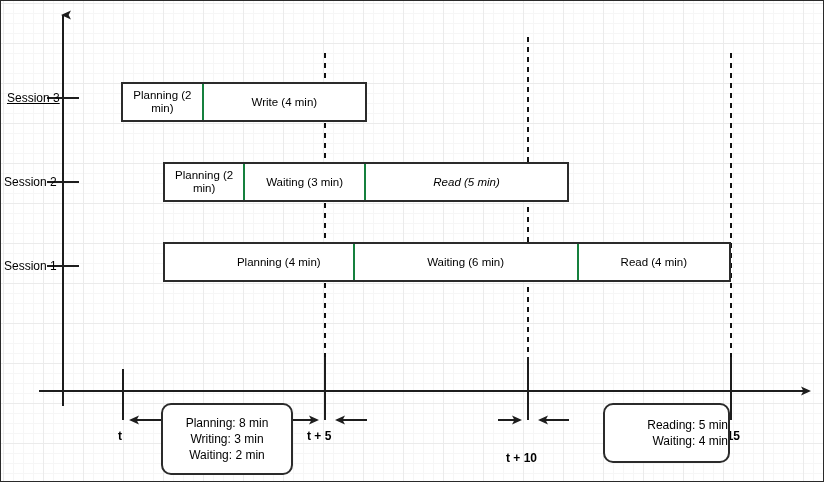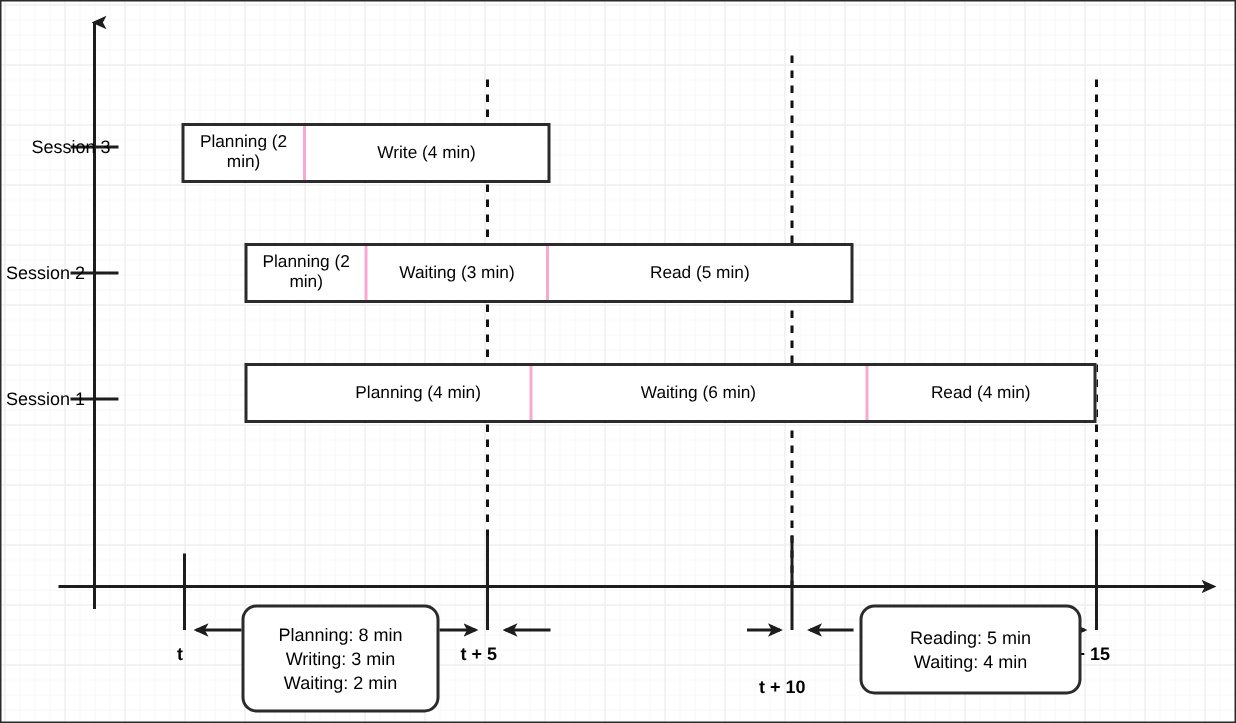--- a/index.html
+++ b/index.html
@@ -42,21 +42,21 @@
   }
   .seg {
     box-sizing: border-box;
     display: flex;
     align-items: center;
     justify-content: center;
     text-align: center;
     font-size: 11.5px;
     color: #000000;
     line-height: 13px;
-    border-right: 2px solid #f9a8d4;
+    border-right: 2px solid #15803d;
     padding: 0 2px;
     overflow: hidden;
   }
   .seg:last-child { border-right: none; }
 
   
   .axis-label {
     position: absolute;
     font-size: 12px;
     color: #000;
@@ -136,49 +136,49 @@
       <line x1="292" y1="419" x2="316" y2="419" marker-end="url(#arrRight)"></line>
       <line x1="366" y1="419" x2="336" y2="419" marker-end="url(#arrLeft)"></line>
       <line x1="497" y1="419" x2="519" y2="419" marker-end="url(#arrRight)"></line>
       <line x1="568" y1="419" x2="539" y2="419" marker-end="url(#arrLeft)"></line>
       <line x1="695" y1="419" x2="722" y2="419" marker-end="url(#arrRight)"></line>
     </g>
   </svg>
 
   <div class="axis-label" style="left:3px; top:258px;">Session 1</div>
   <div class="axis-label" style="left:3px; top:174px;">Session 2</div>
-  <div class="axis-label" style="left:20px; top:90px;">Session 3</div>
+  <div class="axis-label" style="left:6px; top:90px;text-decoration:underline;">Session 3</div>
 
   <div class="bar" style="left:120px; top:81px; width:246px;">
     <div class="seg" style="width:82px;">Planning (2 min)</div>
     <div class="seg" style="width:164px;">Write (4 min)</div>
   </div>
 
   <div class="bar" style="left:162px; top:161px; width:406px;">
     <div class="seg" style="width:81px;">Planning (2 min)</div>
     <div class="seg" style="width:122px;">Waiting (3 min)</div>
-    <div class="seg" style="width:203px;">Read (5 min)</div>
+    <div class="seg" style="width:203px;font-style:italic;">Read (5 min)</div>
   </div>
 
   <div class="bar" style="left:162px; top:241px; width:568px;">
     <div class="seg" style="width:162px;margin-left:40px;">Planning (4 min)</div>
     <div class="seg" style="width:243px;">Waiting (6 min)</div>
     <div class="seg" style="width:163px;">Read (4 min)</div>
   </div>
 
   <div class="tick-label" style="left:117px; top:428px;">t</div>
   <div class="tick-label" style="left:306px; top:428px;">t + 5</div>
   <div class="tick-label" style="left:505px; top:428px;margin-top:22px;">t + 10</div>
   <div class="tick-label" style="left:708px; top:428px;">t + 15</div>
 
   <div class="summary-box" style="left:160px; top:402px; width:132px; height:72px;">
     <div>Planning: 8 min</div>
     <div>Writing: 3 min</div>
     <div>Waiting: 2 min</div>
   </div>
 
 
-  <div class="summary-box" style="left:572px; top:402px; width:148px; height:60px;">
+  <div class="summary-box" style="left:602px; top:402px; width:127px; height:60px;align-items:flex-end;">
     <div>Reading: 5 min</div>
     <div>Waiting: 4 min</div>
   </div>
 
 </div>
 
 </body></html>

